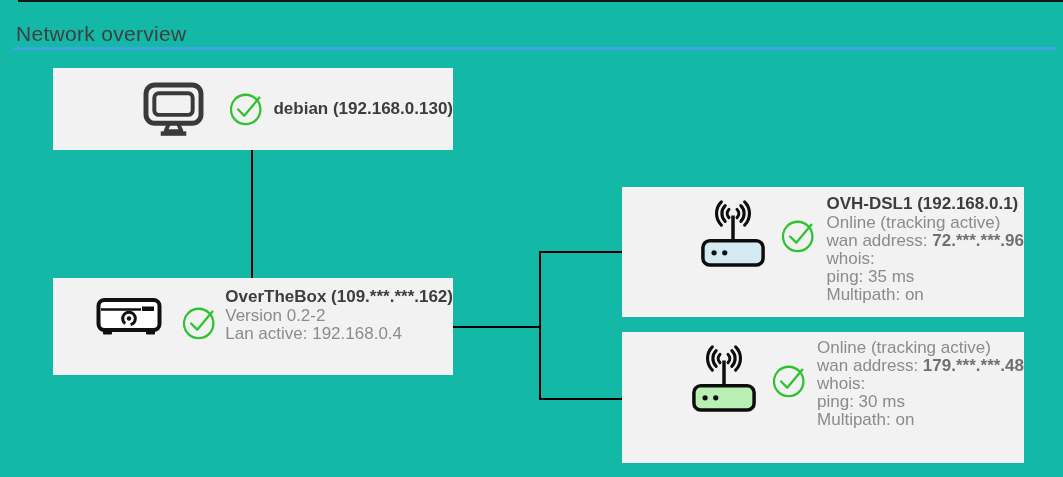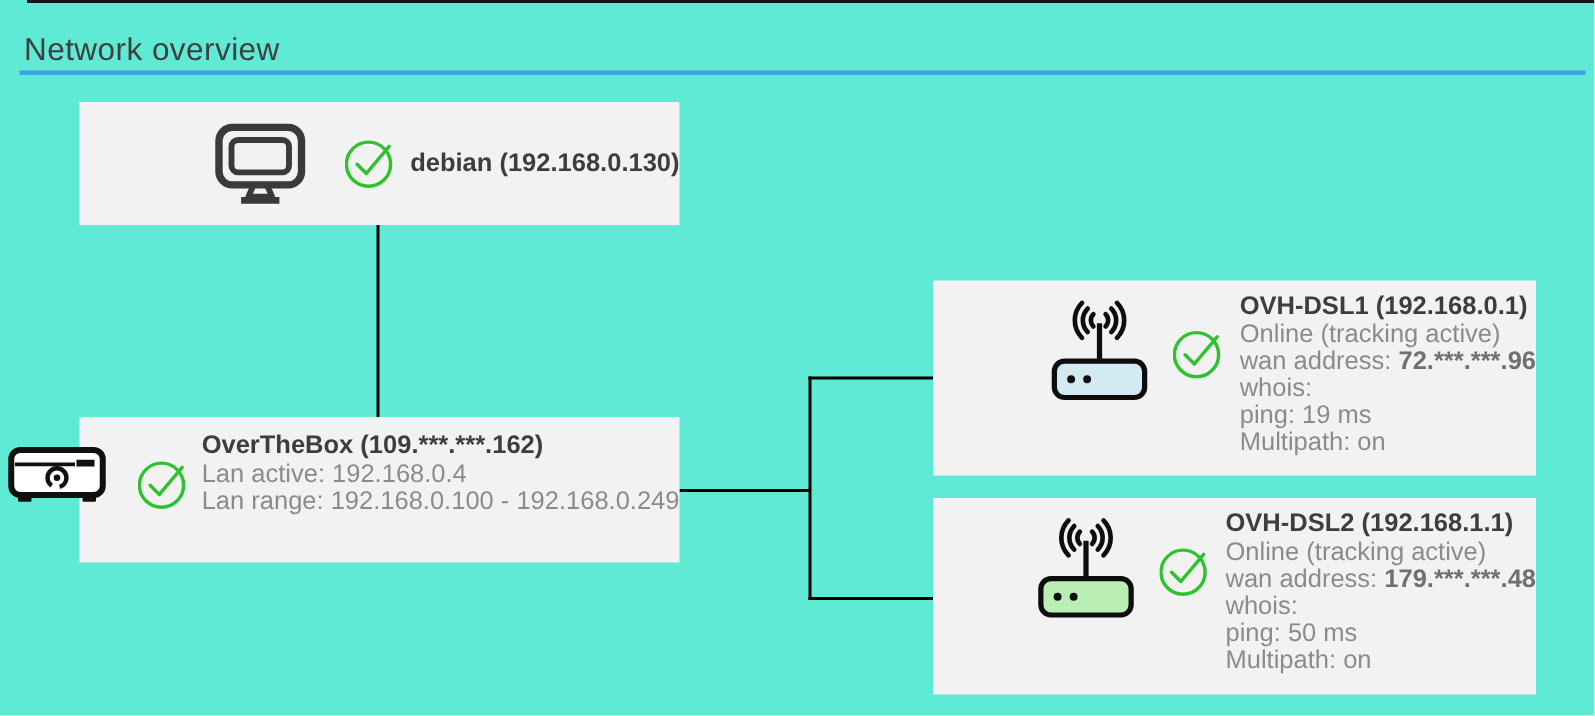--- a/index.html
+++ b/index.html
@@ -1,17 +1,17 @@
 <!DOCTYPE html>
 <html style="--accent: #3EA2E5; --green: #2EC22E; --card-bg: #F2F2F2; --router1-fill: #D3EAF2; --router2-fill: #B9EFB2;"><head>
 <meta charset="utf-8">
 <style>
   html,body{margin:0;padding:0;background:#fff;}
   .stage{
-    position:relative;width:1063px;height:477px;background:#5eead4;overflow:hidden;
+    position:relative;width:1063px;height:477px;background:#14b8a6;overflow:hidden;
     font-family:"Liberation Sans", sans-serif;color:#3d3d3d;
   }
   .top-border{position:absolute;left:18px;top:0;width:1045px;height:2px;background:#161616;}
   .page-title{
     position:absolute;left:16px;top:8px;font-size:21px;font-weight:300;
     color:#3f3f3f;letter-spacing:.3px;
   }
   .title-rule{position:absolute;left:13px;top:47px;width:1044px;height:3px;background:var(--accent,#3EA2E5);}
 
   .conn{position:absolute;background:#000;}
@@ -93,22 +93,22 @@
       </svg>
     </span>
     <span class="icon check-icon">
       <svg width="38" height="38" viewBox="0 0 40 40">
         <circle cx="16.5" cy="20.5" r="15.5" fill="none" stroke="var(--green,#2EC22E)" stroke-width="2.4"></circle>
         <path d="M8.5 20.5 L15 27 L31 8" fill="none" stroke="var(--green,#2EC22E)" stroke-width="2.4" stroke-linecap="round" stroke-linejoin="round"></path>
       </svg>
     </span>
     <div class="node-text">
       <div class="node-title">OverTheBox (109.***.***.162)</div>
+      <div class="node-detail">Version 0.2-2</div>
       <div class="node-detail">Lan active: 192.168.0.4</div>
-      <div class="node-detail">Lan range: 192.168.0.100 - 192.168.0.249</div>
     </div>
   </div>
 
   <div class="card card-dsl" style="left:622px;top:187px;width:402px;height:130px;">
     <span class="icon device-icon">
       <svg width="66" height="72" viewBox="0 0 68 74">
         <g fill="none" stroke="#0d0d0d" stroke-width="3.2" stroke-linecap="round">
           <path d="M29.8 13.8 A6 6 0 0 0 29.8 22.2"></path>
           <path d="M25.9 9.9 A11.5 11.5 0 0 0 25.9 26.1"></path>
           <path d="M22 6 A17 17 0 0 0 22 30"></path>
@@ -126,21 +126,21 @@
       <svg width="38" height="38" viewBox="0 0 40 40">
         <circle cx="16.5" cy="20.5" r="15.5" fill="none" stroke="var(--green,#2EC22E)" stroke-width="2.4"></circle>
         <path d="M8.5 20.5 L15 27 L31 8" fill="none" stroke="var(--green,#2EC22E)" stroke-width="2.4" stroke-linecap="round" stroke-linejoin="round"></path>
       </svg>
     </span>
     <div class="node-text">
       <div class="node-title">OVH-DSL1 (192.168.0.1)</div>
       <div class="node-detail">Online (tracking active)</div>
       <div class="node-detail"><span>wan address: </span><b>72.***.***.96</b></div>
       <div class="node-detail">whois:</div>
-      <div class="node-detail">ping: 19 ms</div>
+      <div class="node-detail">ping: 35 ms</div>
       <div class="node-detail">Multipath: on</div>
     </div>
   </div>
 
   <div class="card card-dsl" style="left:622px;top:332px;width:402px;height:131px;">
     <span class="icon device-icon">
       <svg width="66" height="72" viewBox="0 0 68 74">
         <g fill="none" stroke="#0d0d0d" stroke-width="3.2" stroke-linecap="round">
           <path d="M29.8 13.8 A6 6 0 0 0 29.8 22.2"></path>
           <path d="M25.9 9.9 A11.5 11.5 0 0 0 25.9 26.1"></path>
@@ -155,22 +155,21 @@
         <circle cx="25.5" cy="58.5" r="2.7" fill="#0d0d0d"></circle>
       </svg>
     </span>
     <span class="icon check-icon">
       <svg width="38" height="38" viewBox="0 0 40 40">
         <circle cx="16.5" cy="20.5" r="15.5" fill="none" stroke="var(--green,#2EC22E)" stroke-width="2.4"></circle>
         <path d="M8.5 20.5 L15 27 L31 8" fill="none" stroke="var(--green,#2EC22E)" stroke-width="2.4" stroke-linecap="round" stroke-linejoin="round"></path>
       </svg>
     </span>
     <div class="node-text">
-      <div class="node-title">OVH-DSL2 (192.168.1.1)</div>
       <div class="node-detail">Online (tracking active)</div>
       <div class="node-detail"><span>wan address: </span><b>179.***.***.48</b></div>
       <div class="node-detail">whois:</div>
-      <div class="node-detail">ping: 50 ms</div>
+      <div class="node-detail">ping: 30 ms</div>
       <div class="node-detail">Multipath: on</div>
     </div>
   </div>
 
 </div>
 
 </body></html>

